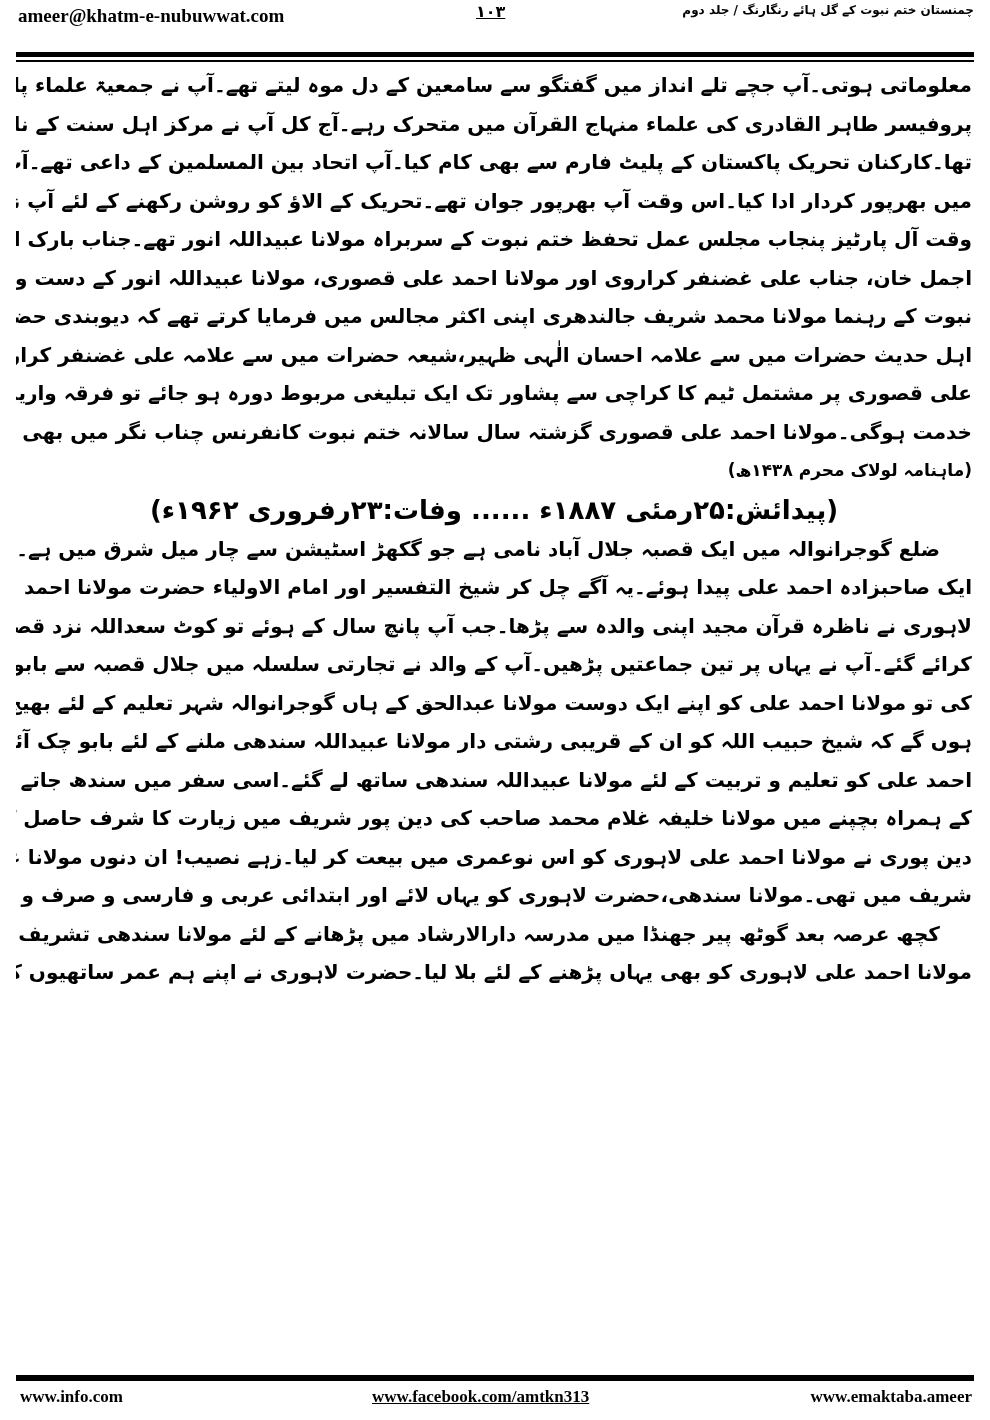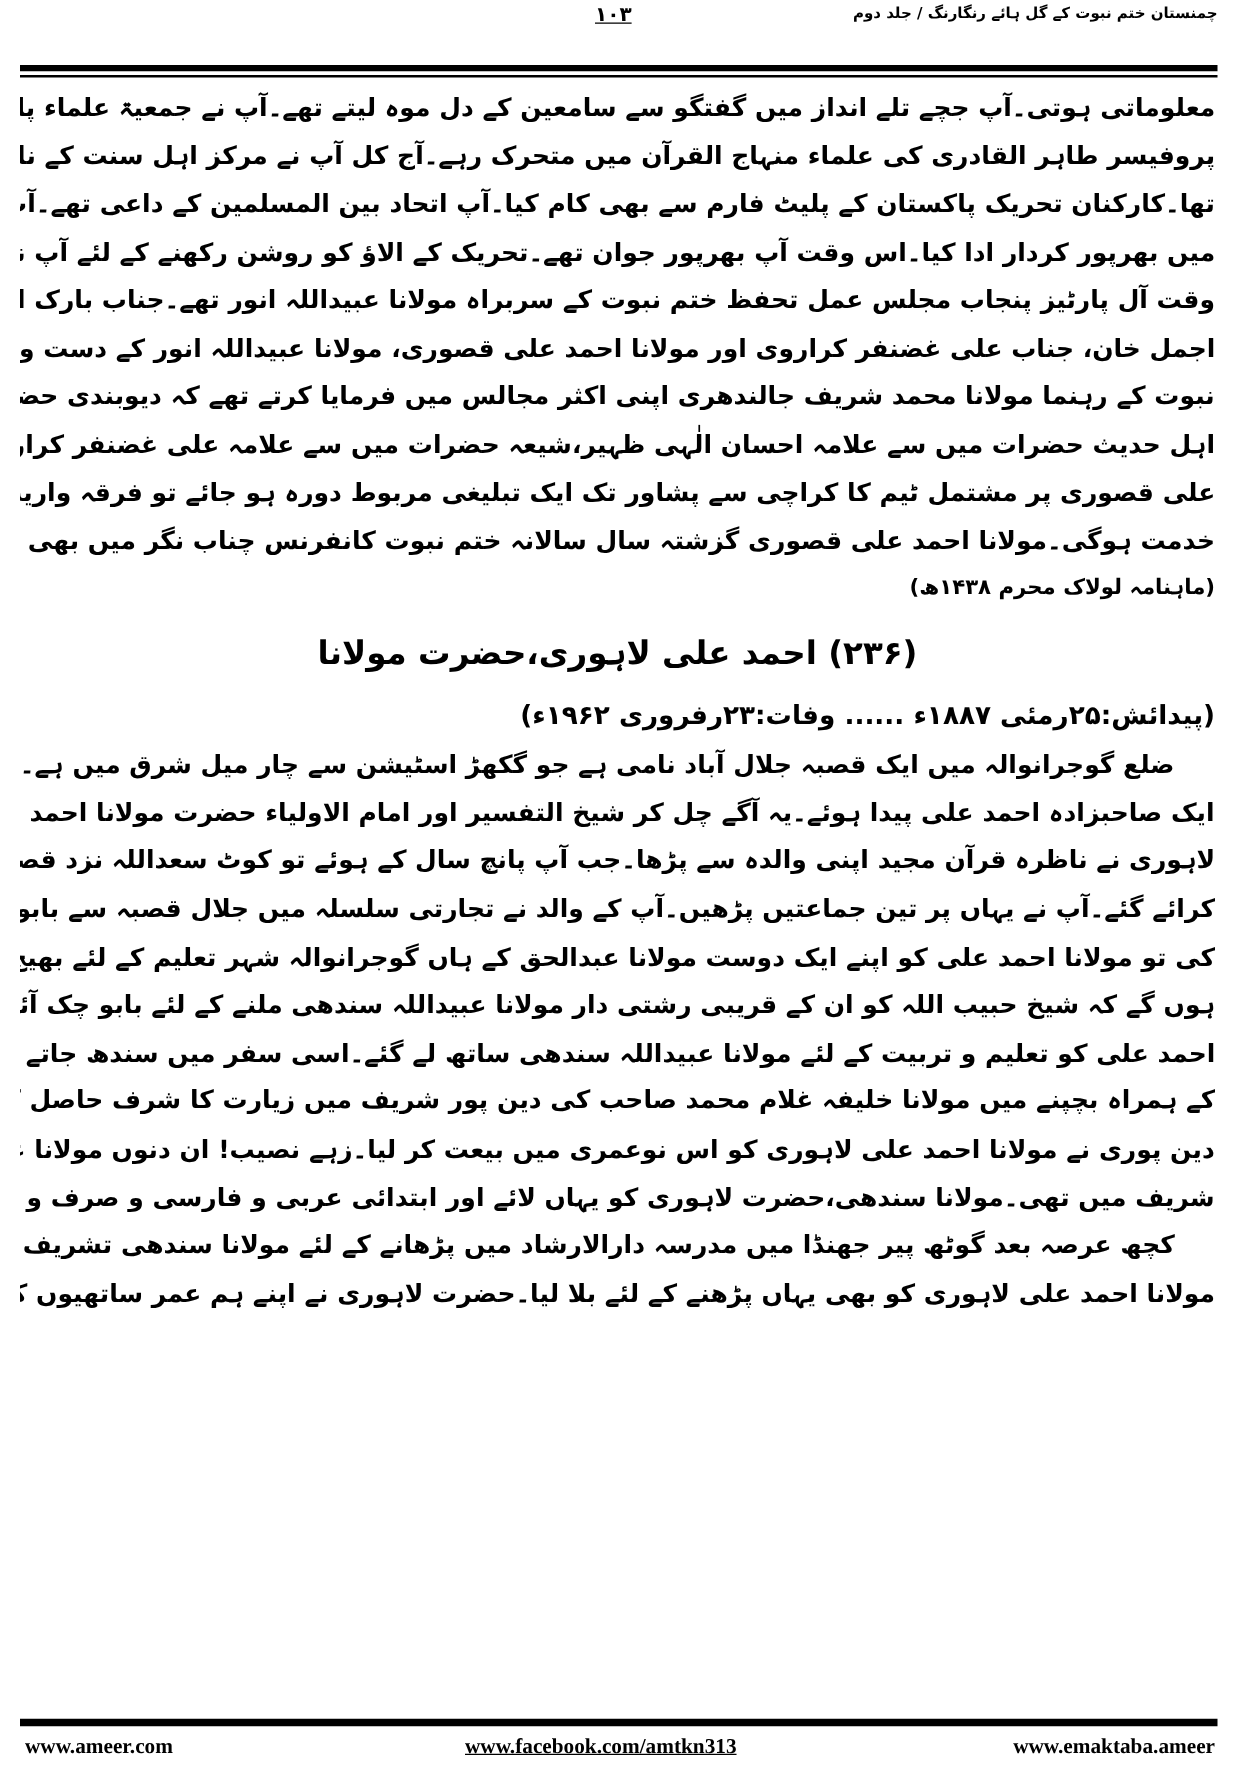--- a/index.html
+++ b/index.html
@@ -10,32 +10,33 @@
   .header .booktitle { position: absolute; right: 0; top: 3px; direction: rtl; font-family: "DejaVu Sans", sans-serif; font-weight: bold; font-size: 12px; }
   .rule-top { position: absolute; left: 16px; right: 16px; top: 52px; height: 5px; background: #000; }
   .rule-top2 { position: absolute; left: 16px; right: 16px; top: 60px; height: 2px; background: #000; }
   .content { position: absolute; left: 16px; right: 18px; top: 66px; direction: rtl; font-family: "DejaVu Sans", sans-serif; font-weight: bold; font-size: 20px; }
   .line { height: 38.5px; line-height: 38.5px; white-space: nowrap; overflow: hidden; text-align: justify; text-align-last: justify; }
   .line.last { text-align-last: right; }
   .line.indent { padding-right: 32px; }
   .citation-line { display: flex; justify-content: space-between; height: 38.5px; line-height: 38.5px; white-space: nowrap; }
   .citation { font-size: 17px; }
   .heading { text-align: center; font-size: 26px; height: 58px; line-height: 58px; margin-top: 4px; }
-  .subheading { text-align: right; font-size: 21px; height: 40px; line-height: 40px; }
+  .subheading { text-align: center; font-size: 26px; height: 40px; line-height: 40px; }
   .rule-bottom { position: absolute; left: 16px; right: 16px; top: 1375px; height: 6px; background: #000; }
   .footer { position: absolute; left: 16px; right: 16px; top: 1387px; height: 26px; font-family: "Liberation Serif", serif; font-weight: bold; font-size: 17px; }
   .footer span { position: absolute; top: 0; }
   .footer .f1 { left: 4px; }
   .footer .f2 { left: 356px; text-decoration: underline; }
   .footer .f3 { right: 2px; }
 </style>
 </head>
 <body>
 
 <div class="header">
+  <span class="email">ameer@khatm-e-nubuwwat.com</span>
   <span class="pagenum">۱۰۳</span>
   <span class="booktitle">چمنستان ختم نبوت کے گل ہائے رنگارنگ / جلد دوم</span>
 </div>
 <div class="rule-top"></div>
 <div class="rule-top2"></div>
 
 <div class="content">
   <div>
     <div class="line">معلوماتی ہوتی۔آپ جچے تلے انداز میں گفتگو سے سامعین کے دل موہ لیتے تھے۔آپ نے جمعیۃ علماء پاکستان میں بھرپور کردار ادا کیا۔</div>
     <div class="line">پروفیسر طاہر القادری کی علماء منہاج القرآن میں متحرک رہے۔آج کل آپ نے مرکز اہل سنت کے نام سے لاہور میں ادارہ قائم کر رکھا</div>
@@ -46,37 +47,36 @@
     <div class="line">نبوت کے رہنما مولانا محمد شریف جالندھری اپنی اکثر مجالس میں فرمایا کرتے تھے کہ دیوبندی حضرات میں سے مولانا محمد ضیاء القاسمی،</div>
     <div class="line">اہل حدیث حضرات میں سے علامہ احسان الٰہی ظہیر،شیعہ حضرات میں سے علامہ علی غضنفر کراروی اور بریلوی حضرات میں سے مولانا احمد</div>
     <div class="line">علی قصوری پر مشتمل ٹیم کا کراچی سے پشاور تک ایک تبلیغی مربوط دورہ ہو جائے تو فرقہ واریت کے خاتمہ کے لئے بہت بڑی پاکستان کی</div>
     <div class="line">خدمت ہوگی۔مولانا احمد علی قصوری گزشتہ سال سالانہ ختم نبوت کانفرنس چناب نگر میں بھی تشریف لائے۔بھرپور خطاب کیا۔جسے تعلیم</div>
     <div class="citation-line">
       <span class="citation">(ماہنامہ لولاک محرم ۱۴۳۸ھ)</span>
     </div>
   </div>
 
   <div>
-    <div class="heading">(۲۳۶) احمد علی لاہوری،حضرت مولانا</div>
     <div class="subheading">(پیدائش:۲۵رمئی ۱۸۸۷ء ...... وفات:۲۳رفروری ۱۹۶۲ء)</div>
 
     <div class="line indent">ضلع گوجرانوالہ میں ایک قصبہ جلال آباد نامی ہے جو گکھڑ اسٹیشن سے چار میل شرق میں ہے۔یہاں شیخ حبیب اللہ کے ہاں</div>
     <div class="line">ایک صاحبزادہ احمد علی پیدا ہوئے۔یہ آگے چل کر شیخ التفسیر اور امام الاولیاء حضرت مولانا احمد علی لاہوری کہلائے۔مولانا احمد علی</div>
     <div class="line">لاہوری نے ناظرہ قرآن مجید اپنی والدہ سے پڑھا۔جب آپ پانچ سال کے ہوئے تو کوٹ سعداللہ نزد قصبہ جلال کے سکول میں داخل</div>
     <div class="line">کرائے گئے۔آپ نے یہاں پر تین جماعتیں پڑھیں۔آپ کے والد نے تجارتی سلسلہ میں جلال قصبہ سے بابو چک میں رہائش تبدیل</div>
     <div class="line">کی تو مولانا احمد علی کو اپنے ایک دوست مولانا عبدالحق کے ہاں گوجرانوالہ شہر تعلیم کے لئے بھیج دیا۔یہاں آئے ابھی چند ہی دن گزرے</div>
     <div class="line">ہوں گے کہ شیخ حبیب اللہ کو ان کے قریبی رشتی دار مولانا عبیداللہ سندھی ملنے کے لئے بابو چک آئے۔تو شیخ حبیب اللہ کی خواہش پر مولانا</div>
     <div class="line">احمد علی کو تعلیم و تربیت کے لئے مولانا عبیداللہ سندھی ساتھ لے گئے۔اسی سفر میں سندھ جاتے ہوئے دین پور شریف میں مولانا سندھی</div>
     <div class="line">کے ہمراہ بچپنے میں مولانا خلیفہ غلام محمد صاحب کی دین پور شریف میں زیارت کا شرف حاصل کیا۔مولانا سندھی کی خواہش پر اعلیٰ حضرت</div>
     <div class="line">دین پوری نے مولانا احمد علی لاہوری کو اس نوعمری میں بیعت کر لیا۔زہے نصیب! ان دنوں مولانا عبیداللہ سندھی کی رہائش امروٹ</div>
     <div class="line">شریف میں تھی۔مولانا سندھی،حضرت لاہوری کو یہاں لائے اور ابتدائی عربی و فارسی و صرف و نحو کی کتب خود پڑھانا شروع کیں۔اس</div>
 
     <div class="line indent">کچھ عرصہ بعد گوٹھ پیر جھنڈا میں مدرسہ دارالارشاد میں پڑھانے کے لئے مولانا سندھی تشریف لے گئے تو اپنے گھر والوں اور</div>
     <div class="line">مولانا احمد علی لاہوری کو بھی یہاں پڑھنے کے لئے بلا لیا۔حضرت لاہوری نے اپنے ہم عمر ساتھیوں کی جماعت کے ساتھ چھ سال مدرسہ</div>
   </div>
 </div>
 
 <div class="rule-bottom"></div>
 <div class="footer">
-  <span class="f1">www.ameer.com</span>
+  <span class="f1">www.info.com</span>
   <span class="f2">www.facebook.com/amtkn313</span>
   <span class="f3">www.emaktaba.ameer</span>
 </div>
 
 </body></html>

